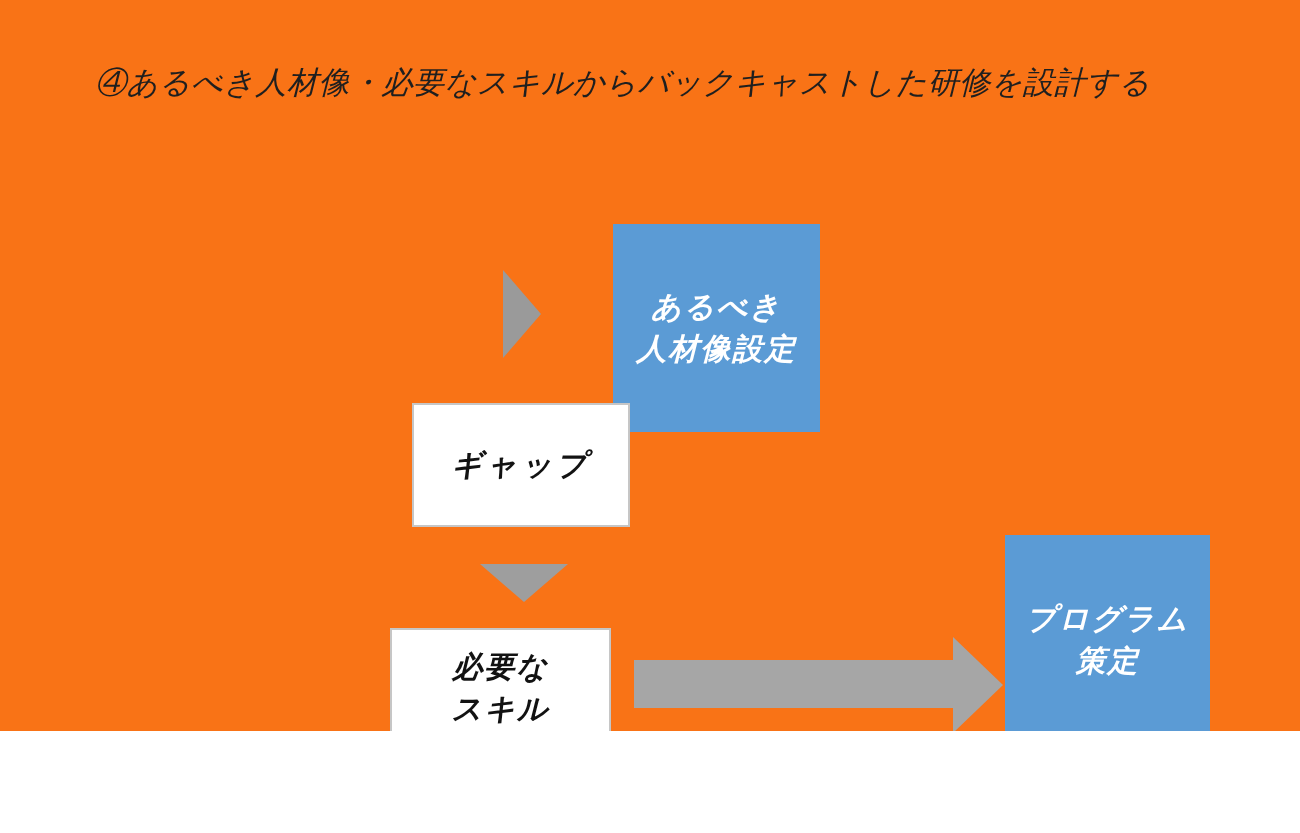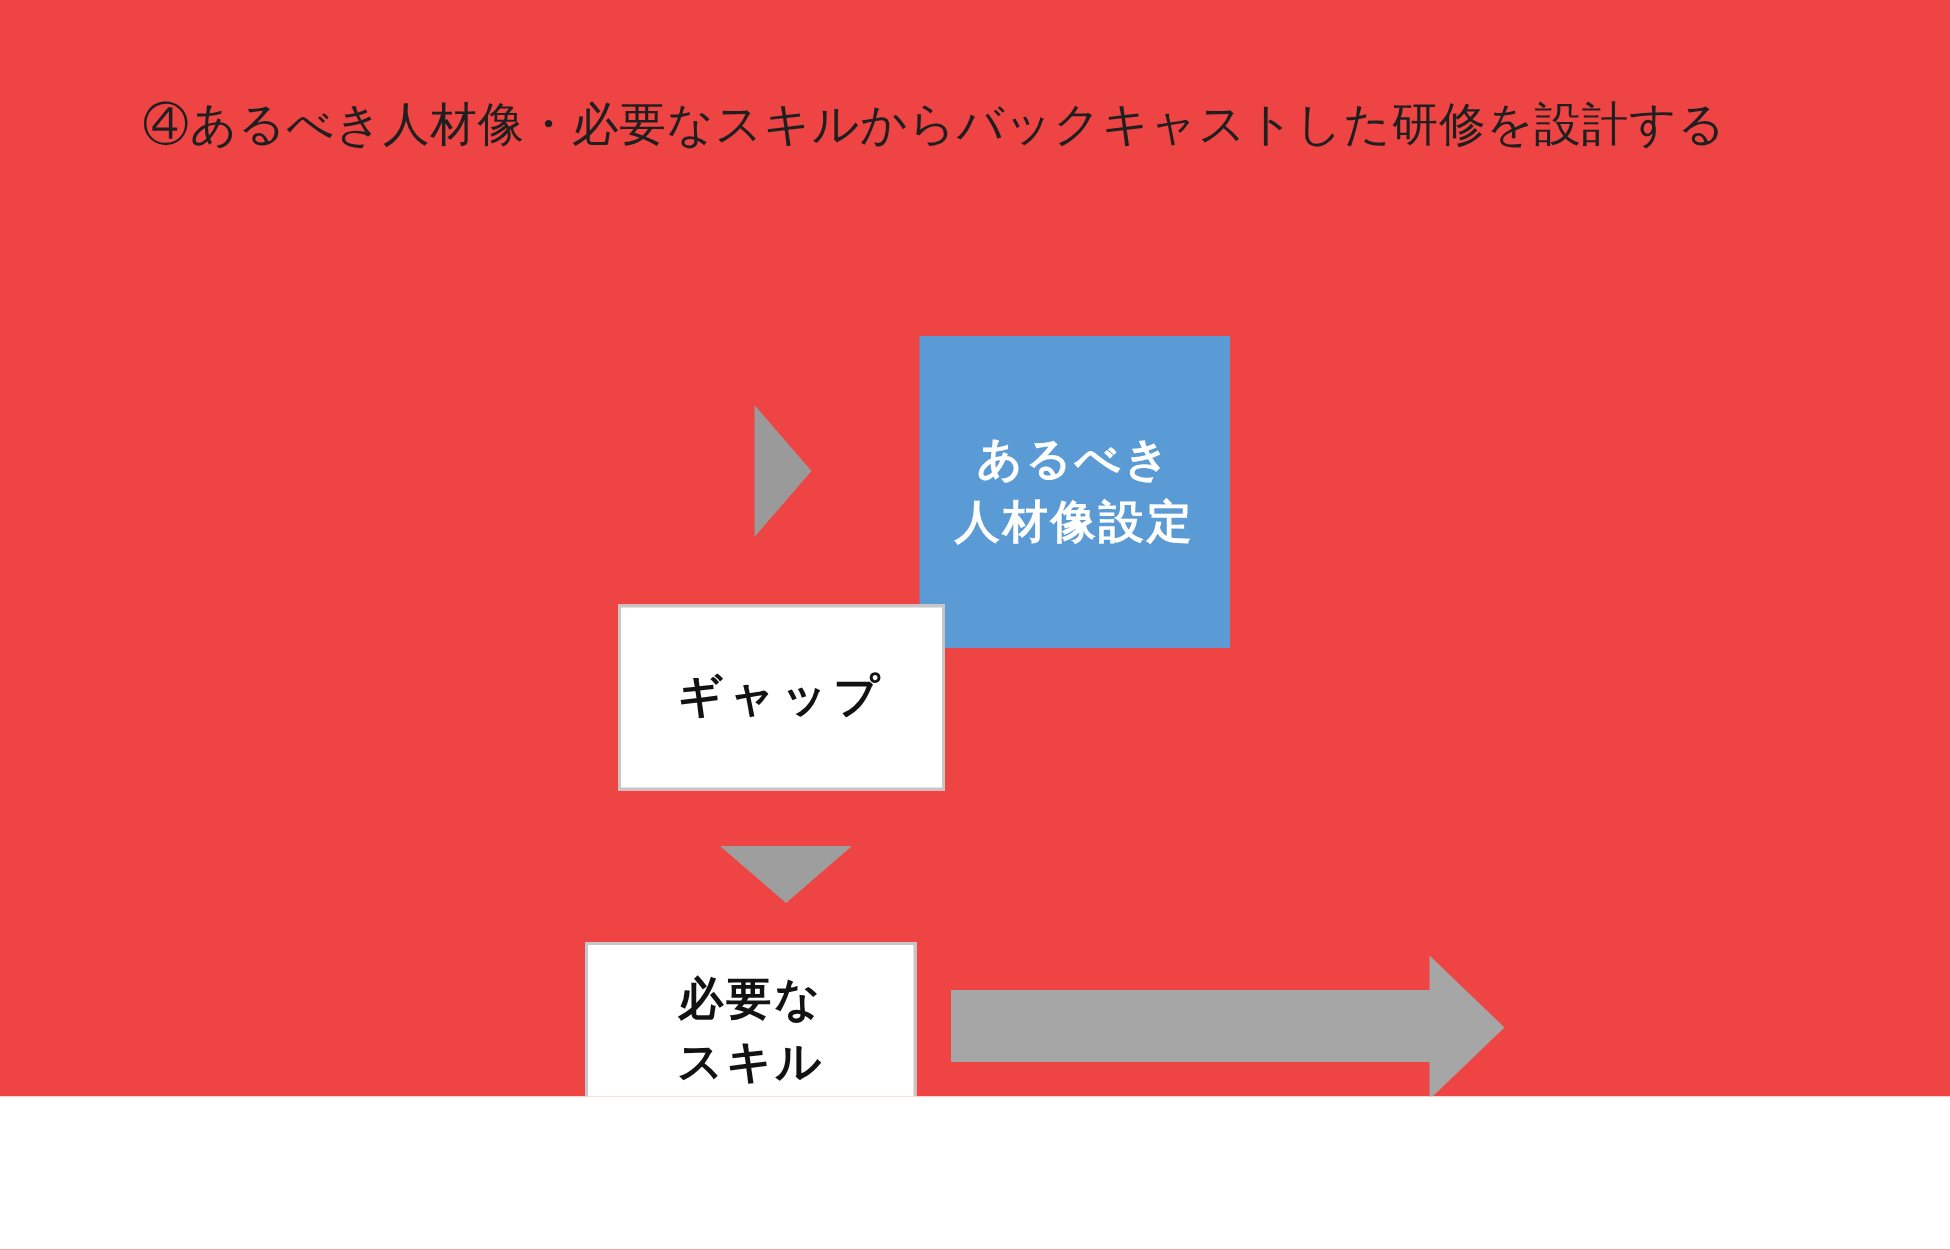--- a/index.html
+++ b/index.html
@@ -5,22 +5,23 @@
   html, body {
     margin: 0;
     padding: 0;
     background: #ffffff;
     font-family: "Liberation Sans", sans-serif;
   }
   .canvas {
     position: relative;
     width: 1300px;
     height: 731px;
-    background: #ef4444;
+    background: #f97316;
     overflow: hidden;
+    font-style: italic;
   }
   .page-title {
     position: absolute;
     left: 95px;
     top: 62px;
     margin: 0;
     font-size: 31px;
     font-weight: 500;
     letter-spacing: 0.5px;
     color: #1f1f1f;
@@ -137,14 +138,18 @@
   <div class="tri-down"></div>
 
   <div class="box box-white box-skills">
     <span class="box-label">必要な
 スキル</span>
   </div>
 
   <div class="big-arrow-shaft"></div>
   <div class="big-arrow-head"></div>
 
+  <div class="box box-blue-2">
+    <span class="box-label">プログラム
+策定</span>
+  </div>
 
 </div>
 
 </body></html>

